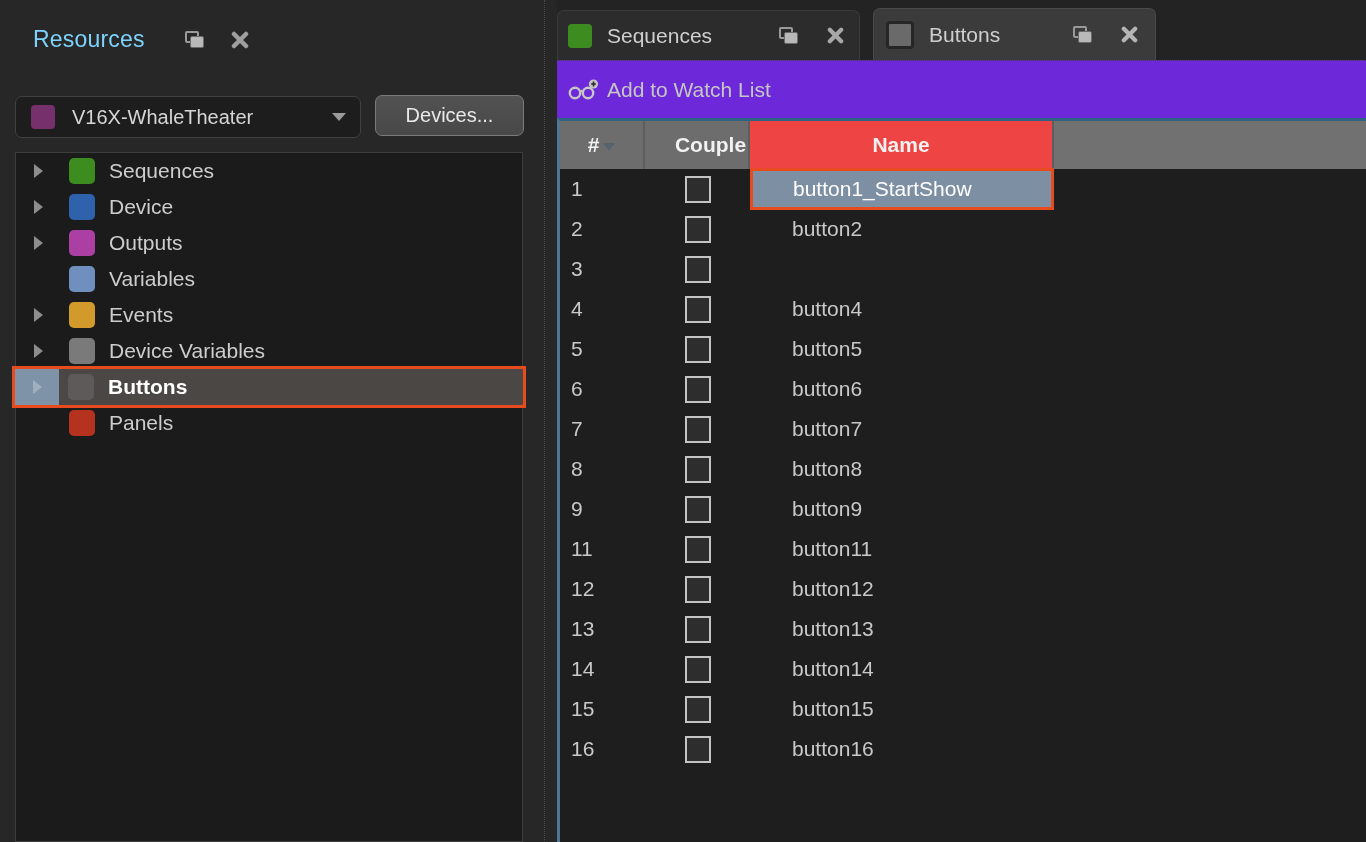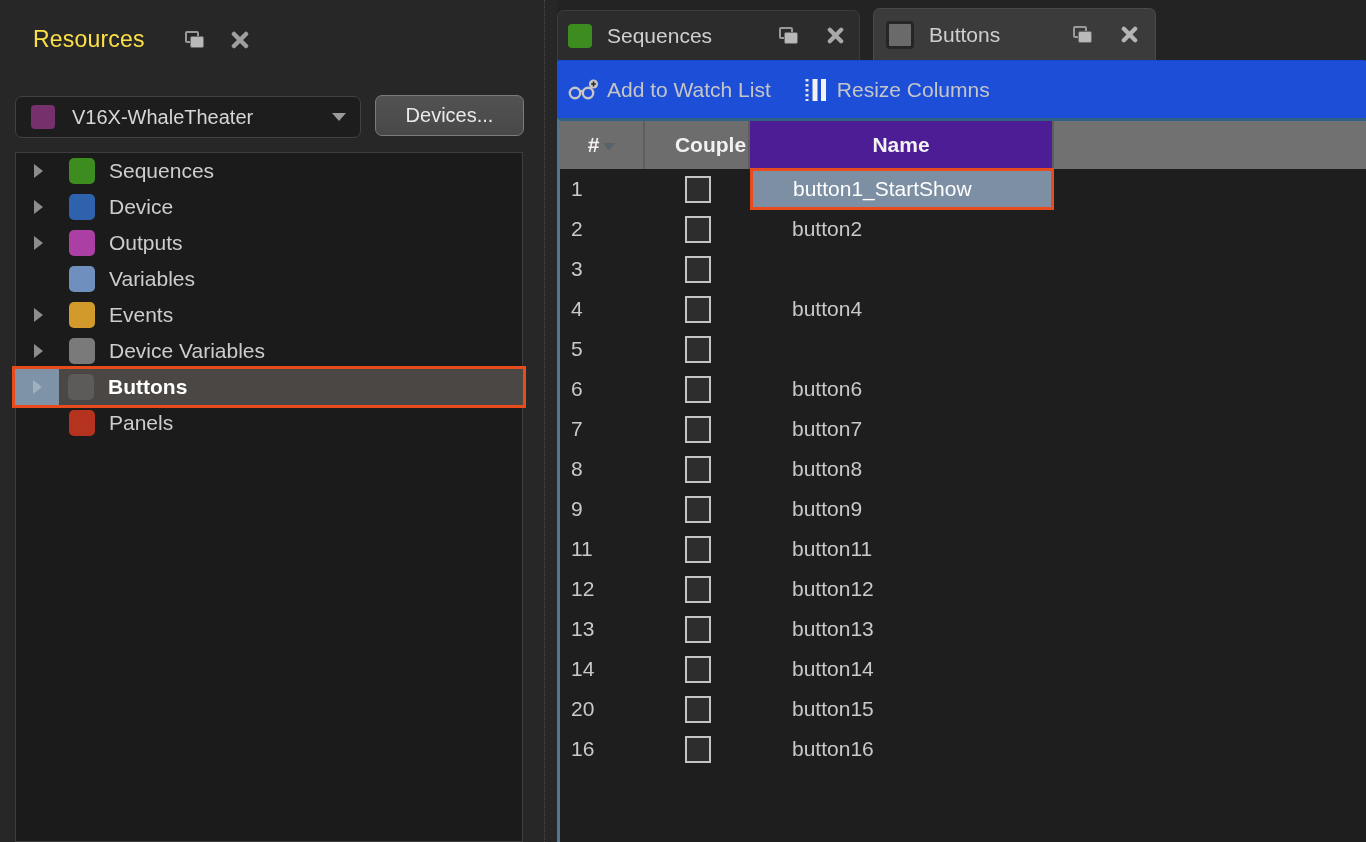--- a/index.html
+++ b/index.html
@@ -8,21 +8,21 @@
     position:relative;
     background:#272727;
     font-family:"Liberation Sans","DejaVu Sans",sans-serif;
     color:#cdcdcd;
     overflow:hidden;
   }
 
   
   .left-panel { position:absolute; left:0; top:0; width:545px; height:842px; }
   .panel-title-row { position:absolute; left:33px; top:26px; display:flex; align-items:center; gap:26px; }
-  .panel-title { font-size:23px; color:#fde047; letter-spacing:.2px; }
+  .panel-title { font-size:23px; color:#7dd3fc; letter-spacing:.2px; }
   .title-icons { display:flex; gap:26px; margin-left:14px; }
 
   .icon-copy { position:relative; width:20px; height:18px; display:inline-block; }
   .icon-copy .back { position:absolute; left:0; top:0; width:14px; height:12px; border:2px solid #9a9a9a; border-radius:2px; }
   .icon-copy .front { position:absolute; left:5px; top:5px; width:14px; height:12px; background:#b9b9b9; border:1px solid #6a6a6a; border-radius:2px; }
   .icon-x { width:18px; height:18px; display:inline-block; }
   .icon-x svg { display:block; }
 
   .device-combo {
     position:absolute; left:15px; top:96px; width:346px; height:42px;
@@ -70,35 +70,35 @@
   .tab { position:absolute; display:flex; align-items:center; border-radius:7px 7px 0 0; }
   .tab-sequences { left:0; top:10px; width:303px; height:50px; background:#2c2c2c; border:1px solid #3b3b3b; border-bottom:none; padding:0 14px 0 10px; }
   .tab-buttons { left:316px; top:8px; width:283px; height:52px; background:#3b3b3b; border:1px solid #4a4a4a; border-bottom:none; padding:0 16px 0 12px; }
   .tab-swatch { width:24px; height:24px; border-radius:4px; flex:none; }
   .tab-buttons .tab-swatch { border:3px solid #262626; width:28px; height:28px; }
   .tab-label { margin-left:15px; font-size:21px; color:#cfcfcf; white-space:nowrap; }
   .tab-icons { margin-left:auto; display:flex; align-items:center; gap:28px; }
 
   .toolbar {
     position:absolute; left:0; top:60px; width:809px; height:58px;
-    background:#1d4ed8; border-top:1px dotted #3f3f3f;
-    display:flex; align-items:center; gap:32px; padding-left:10px;
+    background:#6d28d9; border-top:1px dotted #3f3f3f;
+    display:flex; align-items:center; gap:40px; padding-left:10px;
   }
   .tool-item { display:flex; align-items:center; gap:8px; font-size:21px; color:#c6c6c6; }
   .tool-item svg { display:block; }
 
   .table-wrap {
     position:absolute; left:0; top:118px; width:809px; height:724px;
     background:#1e1e1e; border-left:3px solid #4f7795; border-top:3px solid #2e6285;
   }
   .thead { display:flex; height:48px; }
   .th { background:#6d6d6d; border-right:2px solid #5e5e5e; display:flex; align-items:center; justify-content:center; font-size:21px; font-weight:bold; color:#f2f2f2; }
   .th-num { width:85px; }
   .th-couple { width:105px;padding-left:28px; }
-  .th-name { width:304px; background:#4c1d95; }
+  .th-name { width:304px; background:#ef4444; }
   .th-fill { flex:1; border-right:none; background:#717171; }
   .sort-tri { width:0; height:0; border-left:6px solid transparent; border-right:6px solid transparent; border-top:8px solid #57636b; margin-left:4px; margin-top:3px; }
 
   .trow { display:flex; height:40px; align-items:center; }
   .td-num { width:85px; padding-left:11px; font-size:21px; color:#c9c9c9; }
   .td-couple { width:105px; display:flex; align-items:center; justify-content:center; }
   .checkbox { width:26px; height:27px; border:2px solid #c4c4c4; background:#2d2d2d; }
   .td-name { width:304px; padding-left:42px; font-size:21px; color:#c9c9c9; white-space:nowrap; }
   .td-name.sel {
     padding-left:40px; height:42px; margin-top:-1px; position:relative; z-index:2;
@@ -240,28 +240,20 @@
     <div class="tool-item">
       <svg width="32" height="22" viewBox="0 0 32 22">
         <circle cx="8" cy="14" r="5.2" fill="none" stroke="#c6c6c6" stroke-width="2.4"></circle>
         <circle cx="21" cy="14" r="5.2" fill="none" stroke="#c6c6c6" stroke-width="2.4"></circle>
         <path d="M13 13 q2.5 -2.5 3.4 0" fill="none" stroke="#c6c6c6" stroke-width="2.2"></path>
         <circle cx="26.5" cy="5" r="4.6" fill="#c6c6c6"></circle>
         <path d="M26.5 2.6 v4.8 M24.1 5 h4.8" stroke="#2a2a2a" stroke-width="1.6"></path>
       </svg>
       <span>Add to Watch List</span>
     </div>
-    <div class="tool-item">
-      <svg width="26" height="26" viewBox="0 0 26 26">
-        <line x1="4" y1="2" x2="4" y2="24" stroke="#e6e6e6" stroke-width="3" stroke-dasharray="2.5 2.5"></line>
-        <rect x="9.5" y="2" width="5" height="22" fill="#f2f2f2"></rect>
-        <rect x="18" y="2" width="5" height="22" fill="#f2f2f2"></rect>
-      </svg>
-      <span>Resize Columns</span>
-    </div>
   </div>
 
   <div class="table-wrap">
     <div class="thead">
       <div class="th th-num">
         <span>#</span>
         <span class="sort-tri"></span>
       </div>
       <div class="th th-couple">
         <span>Couple</span>
@@ -297,20 +289,21 @@
     <div class="td-couple">
       <span class="checkbox"></span>
     </div>
     <div class="td-name">button4</div>
   </div>
         <div class="trow">
     <div class="td-num">5</div>
     <div class="td-couple">
       <span class="checkbox"></span>
     </div>
+    <div class="td-name">button5</div>
   </div>
         <div class="trow">
     <div class="td-num">6</div>
     <div class="td-couple">
       <span class="checkbox"></span>
     </div>
     <div class="td-name">button6</div>
   </div>
         <div class="trow">
     <div class="td-num">7</div>
@@ -355,21 +348,21 @@
     <div class="td-name">button13</div>
   </div>
         <div class="trow">
     <div class="td-num">14</div>
     <div class="td-couple">
       <span class="checkbox"></span>
     </div>
     <div class="td-name">button14</div>
   </div>
         <div class="trow">
-    <div class="td-num">20</div>
+    <div class="td-num">15</div>
     <div class="td-couple">
       <span class="checkbox"></span>
     </div>
     <div class="td-name">button15</div>
   </div>
         <div class="trow">
     <div class="td-num">16</div>
     <div class="td-couple">
       <span class="checkbox"></span>
     </div>

